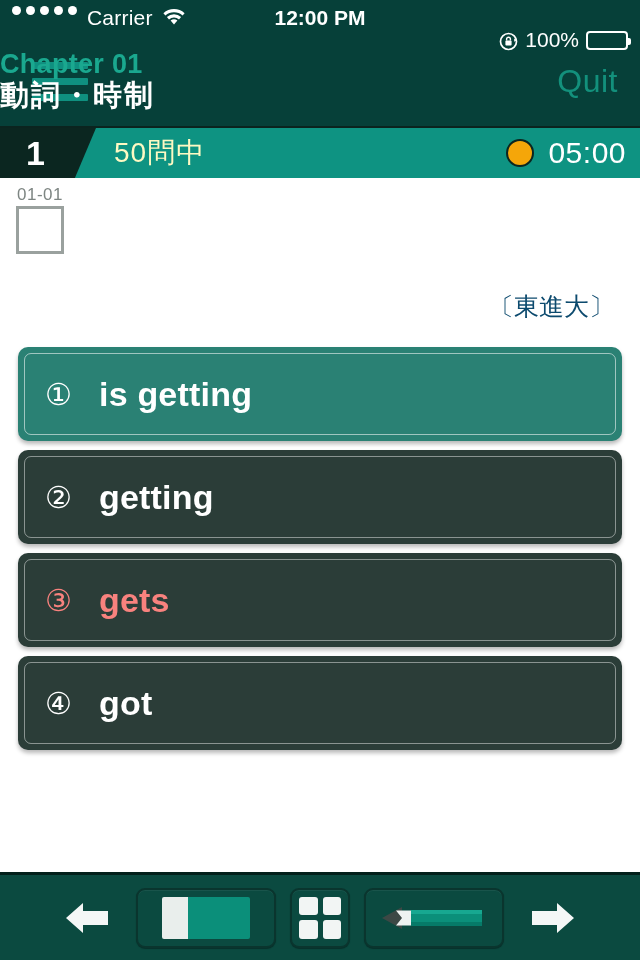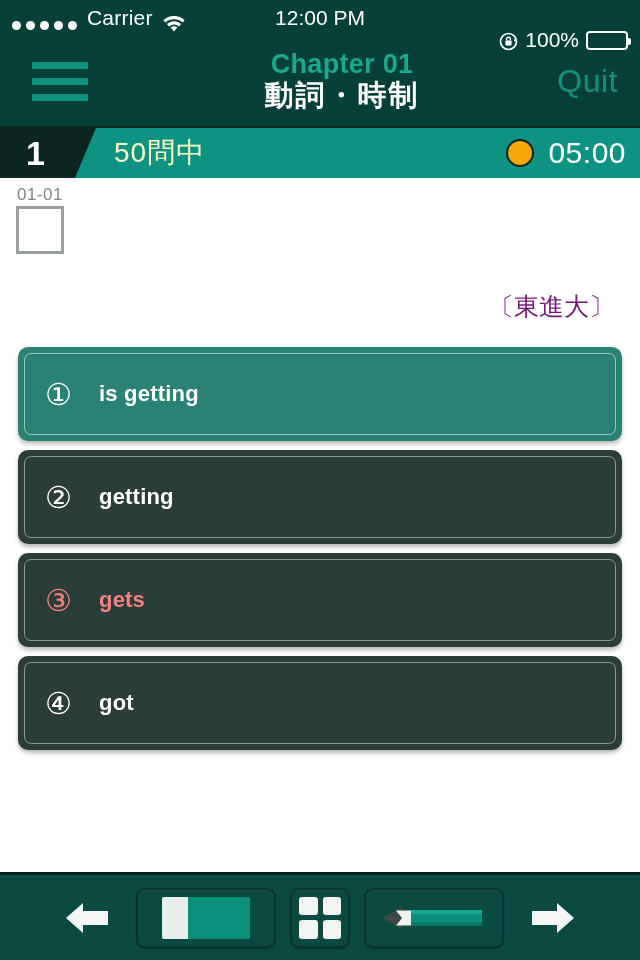--- a/index.html
+++ b/index.html
@@ -27,31 +27,31 @@
     height: 36px;
     background: #064039;
     color: #ffffff;
     display: flex;
     align-items: center;
     padding: 0 12px;
     font-size: 22px;
     flex: 0 0 36px;
     position: relative;
   }
-  .sb-left  { display: flex; align-items: flex-end; gap: 10px; }
+  .sb-left  { display: flex; align-items: flex-start; gap: 10px; }
   .sb-dots  { display: flex; align-items: center; gap: 5px; }
   .sb-dot {
     width: 9px; height: 9px; border-radius: 50%;
     background: #ffffff; display: block;
   }
   .sb-carrier { font-size: 21px; letter-spacing: .2px; }
   .sb-wifi { display: block; width: 22px; height: 17px; }
   .sb-center {
     position: absolute; left: 0; right: 0;
-    text-align: center; font-size: 21px; font-weight: 400;
+    text-align: center; font-size: 21px; font-weight: 700;
     pointer-events: none;
   }
   .sb-right {
     margin-left: auto; display: flex; align-items: center; gap: 7px;
     position: relative; z-index: 2; margin-top: 44px;
   }
   .sb-rotlock { width: 19px; height: 19px; display: block; }
   .sb-pct { font-size: 21px; }
   .sb-batt {
     width: 42px; height: 19px; border: 2px solid #ffffff;
@@ -76,21 +76,21 @@
     width: 56px; margin-left: 32px;
     display: flex; flex-direction: column; gap: 9px;
     cursor: pointer;
   }
   .hamburger span {
     display: block; height: 7px; width: 100%;
     background: #0f9080; border-radius: 1px;
   }
   .nav-titles {
     position: absolute; left: 0; right: 0;
-    text-align: center; pointer-events: none; padding-left: 44px;
+    pointer-events: none;
   }
   .nav-chapter {
     font-size: 27px; font-weight: bold; color: #1aa88f;
     line-height: 1.08; letter-spacing: .3px;
   }
   .nav-subtitle {
     font-size: 29px; font-weight: bold; color: #ffffff;
     line-height: 1.12; letter-spacing: 2px;
   }
   .quit-btn {
@@ -159,21 +159,21 @@
     line-height: 1.38; padding-top: 6px; padding-right: 4px;
     font-family: "DejaVu Sans", sans-serif;
   }
   .q-sentence {
     font-family: "Liberation Serif", "DejaVu Serif", serif;
     font-size: 38px; color: #0d0d0d;
     padding: 38px 2px 0 6px; line-height: 1.25;
     white-space: nowrap;
   }
   .q-source {
-    text-align: right; font-size: 25px; color: #701a75;
+    text-align: right; font-size: 25px; color: #0c4a6e;
     padding: 36px 14px 0 0;
     font-family: "DejaVu Sans", sans-serif;
   }
 
   
   .choices {
     background: #ffffff;
     padding: 24px 18px 0 18px;
     flex: 1 1 auto;
   }
@@ -195,21 +195,21 @@
     display: flex; align-items: center;
     padding-left: 20px;
   }
   .choice.selected .choice-inner { border-color: rgba(255,255,255,0.55); }
   .choice-num {
     font-size: 30px; color: #ffffff; font-weight: 400;
     width: 54px; flex: 0 0 54px;
     font-family: "DejaVu Sans", sans-serif;
   }
   .choice-text {
-    font-size: 22px; color: #ffffff; font-weight: bold;
+    font-size: 34px; color: #ffffff; font-weight: bold;
     letter-spacing: .2px;
   }
   .choice.answer .choice-num,
   .choice.answer .choice-text { color: #f9827e; }
 
   
   .toolbar {
     height: 88px; flex: 0 0 88px;
     background: #0b4a40;
     border-top: 3px solid #03201b;

